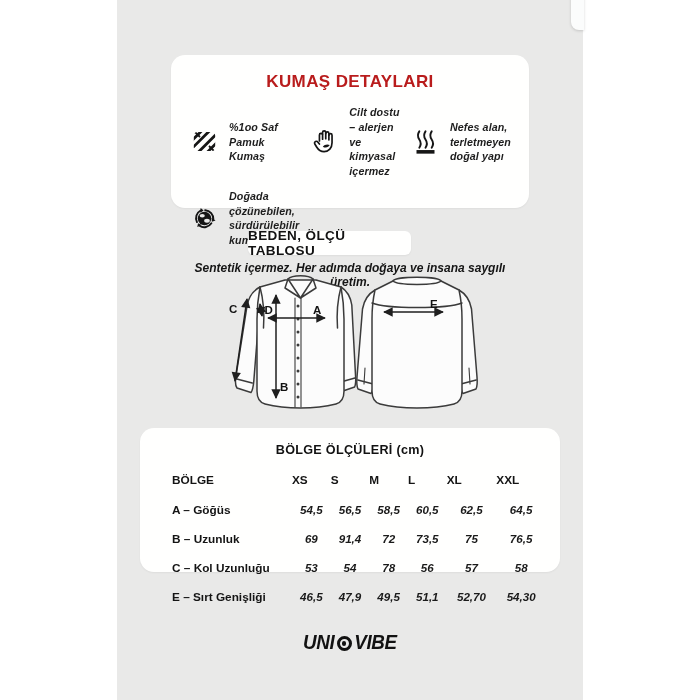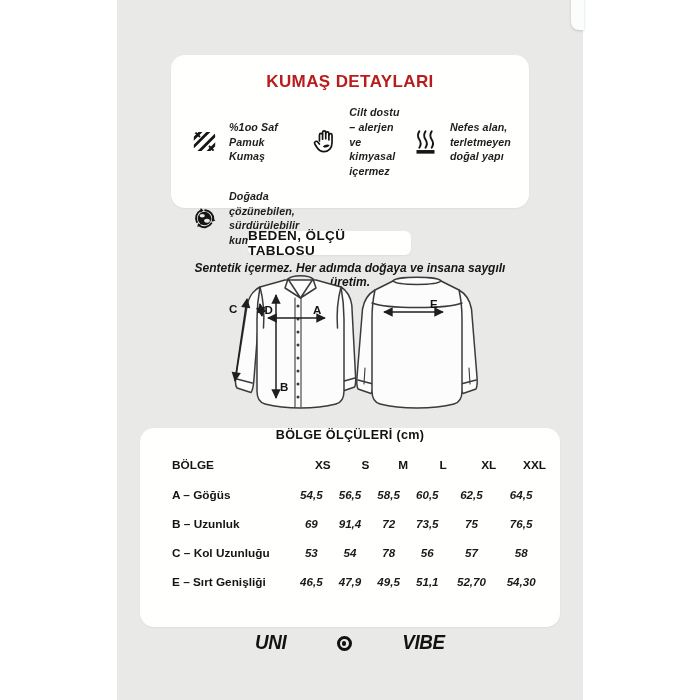--- a/index.html
+++ b/index.html
@@ -53,36 +53,35 @@
     display: flex; align-items: center; justify-content: center;
     box-shadow: 0 1px 2px rgba(0,0,0,.05);
   }
   .pill span { font-size: 13.5px; font-weight: bold; letter-spacing: .4px; color: #121212; }
 
   
   .diagram { position: absolute; left: 110px; top: 272px; width: 256px; height: 142px; }
   .diagram .dl { font-family: "Liberation Sans", sans-serif; font-size: 11.5px; font-weight: bold; fill: #131313; }
 
   
-  .table-card { left: 23px; top: 428px; width: 420px; height: 199px; }
+  .table-card { left: 23px; top: 428px; width: 420px; height: 144px; padding-top: 15px; }
   .table-card h3 { text-align: center; font-size: 12.6px; font-weight: bold; letter-spacing: .3px; color: #121212; }
   .size-table { border-collapse: collapse; margin: 7px 14px 0 32px; width: calc(100% - 46px); }
   .size-table th, .size-table td { padding: 0; height: 29px; vertical-align: middle; margin-left: 44px; }
   .size-table thead th { height: 31px; }
   .size-table .col-label { width: 120px; text-align: left; }
-  .size-table th { font-size: 11.8px; font-weight: bold; color: #141414; text-align: right; }
+  .size-table th { font-size: 11.8px; font-weight: bold; color: #141414; text-align: left; }
   .size-table td.row-label { font-size: 11.8px; font-weight: bold; color: #141414; text-align: left; }
   .size-table td.val { font-size: 11.6px; font-weight: bold; font-style: italic; text-align: center; color: #1a1a1a; }
 
   
   .logo {
     position: absolute; left: 0; top: 631px; width: 466px;
     display: flex; align-items: center; justify-content: center;
     color: #121212;
-    gap: 48px;
   }
   .logo .word {
     font-size: 20px; font-weight: bold; font-style: italic;
     letter-spacing: -0.4px; transform: scaleX(.94);
   }
   .q-icon {
     position: relative; display: inline-block; width: 15px; height: 15px;
     border: 3px solid #121212; border-radius: 50%; margin: 0 1px; top: 1px;
   }
   .q-icon .q-dot {

